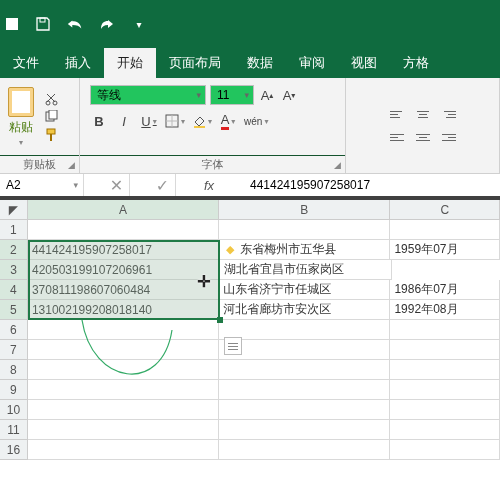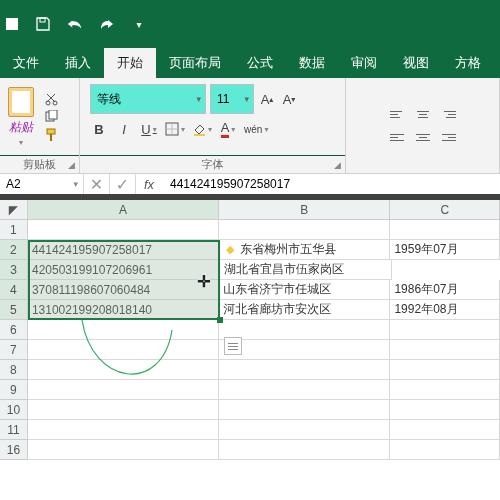--- a/index.html
+++ b/index.html
@@ -12,36 +12,36 @@
   .tab { color: #fff; font-size: 13px; padding: 0 13px; display: flex; align-items: center; cursor: pointer; }
   .tab.active { background: #f3f3f3; color: #1f1f1f; }
   .ribbon { height: 96px; background: #f3f3f3; border-bottom: 1px solid #d0d0d0; display: flex; }
   .group { border-right: 1px solid #d0d0d0; display: flex; flex-direction: column; }
   .group-body { flex: 1; display: flex; align-items: center; padding: 4px 8px; gap: 6px; }
   .group-label { height: 18px; font-size: 11px; color: #666; text-align: center; border-top: 1px solid #14532d; display: flex; align-items: center; justify-content: center; position: relative; }
   .group-label .launcher { position: absolute; right: 4px; font-size: 9px; color: #888; cursor: pointer; }
   .paste-col { display: flex; flex-direction: column; align-items: center; gap: 2px; }
   .paste-ico { width: 26px; height: 30px; background: #f8d48a; border: 1px solid #c79a3a; border-radius: 2px; position: relative; }
   .paste-ico::after { content:""; position:absolute; top:3px; left:3px; right:3px; bottom:3px; background:#fff; }
-  .paste-txt { font-size: 12px; color: #a21caf; font-style: italic; }
+  .paste-txt { font-size: 12px; color: #4d7c0f; }
   .mini-col { display: flex; flex-direction: column; gap: 4px; margin-left: 4px; }
   .mini-ico { width: 16px; height: 14px; }
   .font-row { display: flex; gap: 4px; align-items: center; }
-  .font-sel, .size-sel { height: 30px; border: 1px solid #bfbfbf; background: #5eead4; font-size: 12px; padding: 0 18px 0 6px; position: relative; display: flex; align-items: center; }
+  .font-sel, .size-sel { height: 20px; border: 1px solid #bfbfbf; background: #22c55e; font-size: 12px; padding: 0 18px 0 6px; position: relative; display: flex; align-items: center; }
   .font-sel { width: 116px; }
   .size-sel { width: 44px; }
   .drop::after { content: "▾"; position: absolute; right: 4px; font-size: 9px; color: #666; }
   .inc { width: 18px; height: 22px; display:flex; align-items:center; justify-content:center; font-size:13px; color:#444; }
   .font-row2 { display: flex; gap: 7px; align-items: center; margin-top: 5px; }
   .fbtn { min-width: 18px; height: 20px; font-size: 13px; color: #444; display:flex; align-items:center; justify-content:center; position:relative; cursor:pointer; }
   .fbtn.dd::after { content:"▾"; font-size:8px; margin-left:2px; color:#888; }
   .align-grid { display:grid; grid-template-columns: repeat(3, 20px); grid-template-rows: repeat(2, 20px); gap:3px; }
   .al { width:20px;height:20px;display:flex;flex-direction:column;justify-content:center;gap:2px;cursor:pointer; }
   .al span { height:1px;background:#666;display:block; }
-  .namebar { height: 26px; display:flex; border-bottom:6px solid #404040; background:#fff; }
+  .namebar { height: 26px; display:flex; border-bottom:4px solid #404040; background:#fff;gap:20px; }
   .namebox { width: 84px; border-right:1px solid #d9d9d9; padding:0 6px; display:flex; align-items:center; font-size:12px; position:relative; }
   .namebox::after { content:"▾"; position:absolute; right:5px; font-size:9px; color:#888; }
   .fx-btn { width:26px; display:flex; align-items:center; justify-content:center; border-right:1px solid #d9d9d9; }
   .fx-lbl { width:26px; font-style:italic; font-size:13px; color:#555; display:flex; align-items:center; justify-content:center; }
   .formula-in { flex:1; padding:0 8px; border:none; font-size:12px; outline:none; }
   .grid { position:relative; font-size:12px; color:#333; }
   .col-h { height:20px; display:flex; background:#eef1f2; border-bottom:1px solid #ccc; }
   .ch { border-right:1px solid #ccc; display:flex; align-items:center; justify-content:center; color:#555; }
   .ch.sel { background:#d8e8dd; }
   .rh { border-right:1px solid #ccc; border-bottom:1px solid #ccc; display:flex; align-items:center; justify-content:center; background:#eef1f2; color:#555; }
@@ -84,21 +84,20 @@
     </div>
     <div class="qat-ico" style="color:#fff;font-size:10px;">▾</div>
   </div>
 </div>
 
 <div class="tabs">
   <div class="tab">文件</div>
   <div class="tab">插入</div>
   <div class="tab active">开始</div>
   <div class="tab">页面布局</div>
-  <div class="tab">公式</div>
   <div class="tab">数据</div>
   <div class="tab">审阅</div>
   <div class="tab">视图</div>
   <div class="tab">方格</div>
 </div>
 
 <div class="ribbon">
   <div class="group" style="width:80px;">
     <div class="group-body">
       <div class="paste-col">

